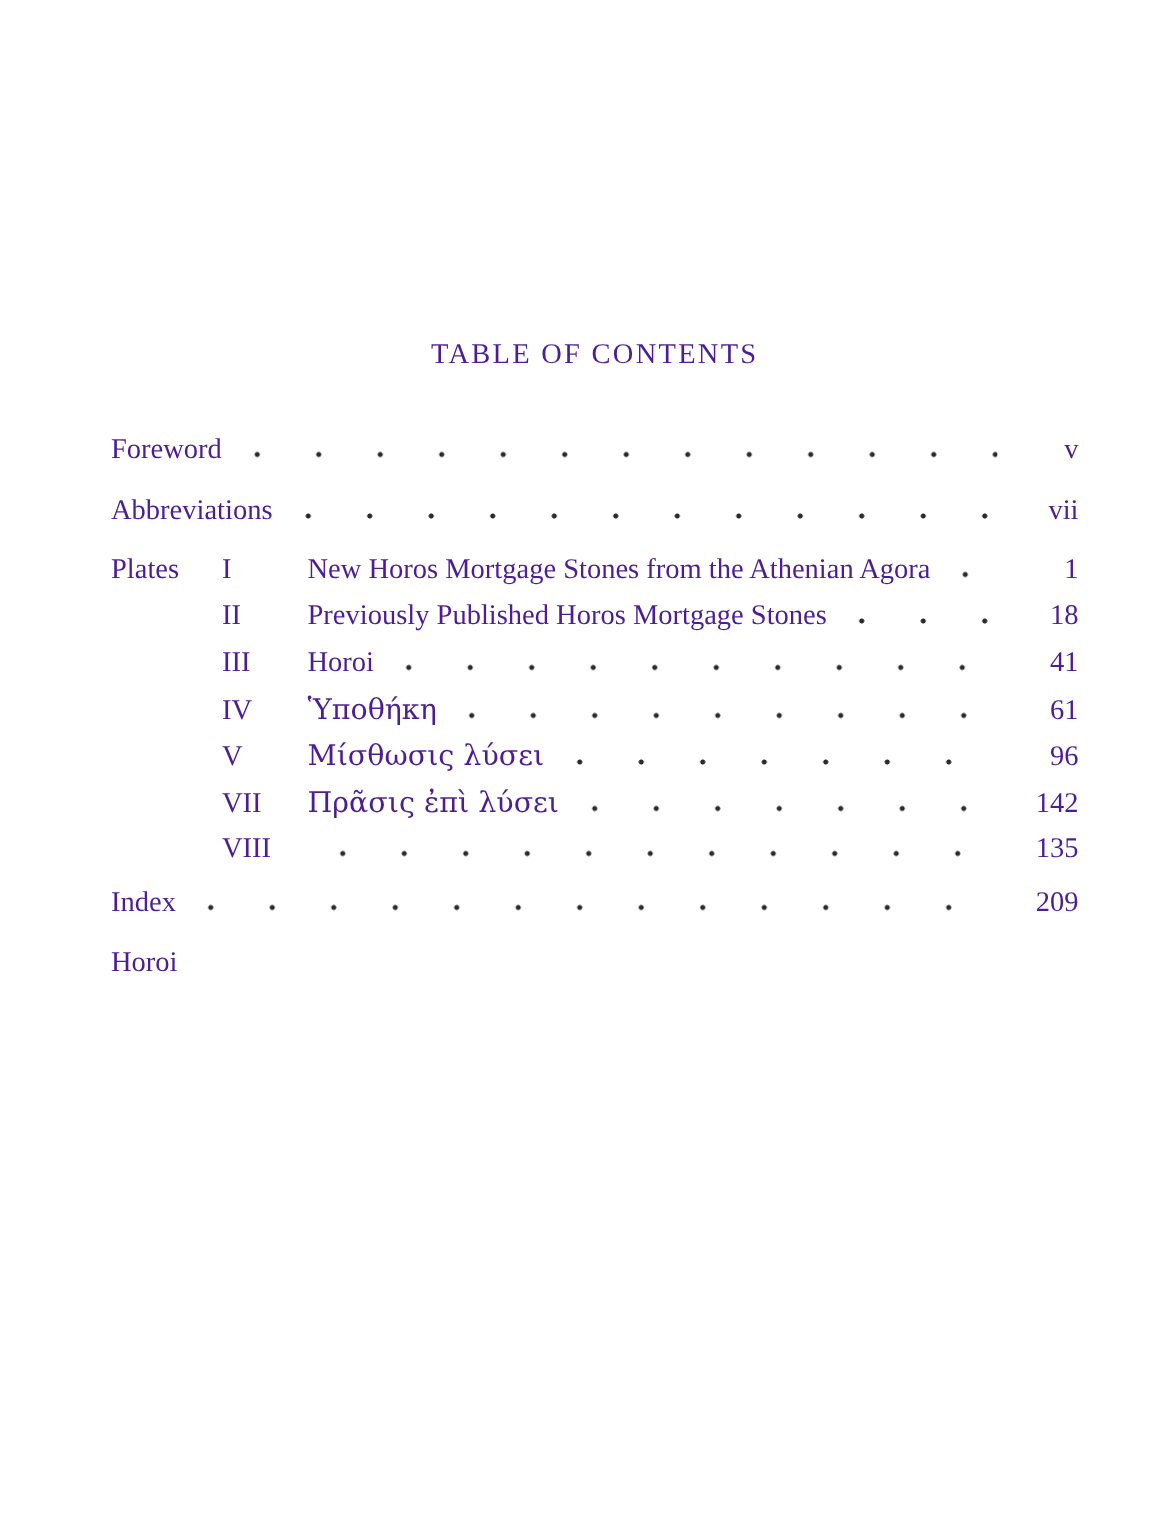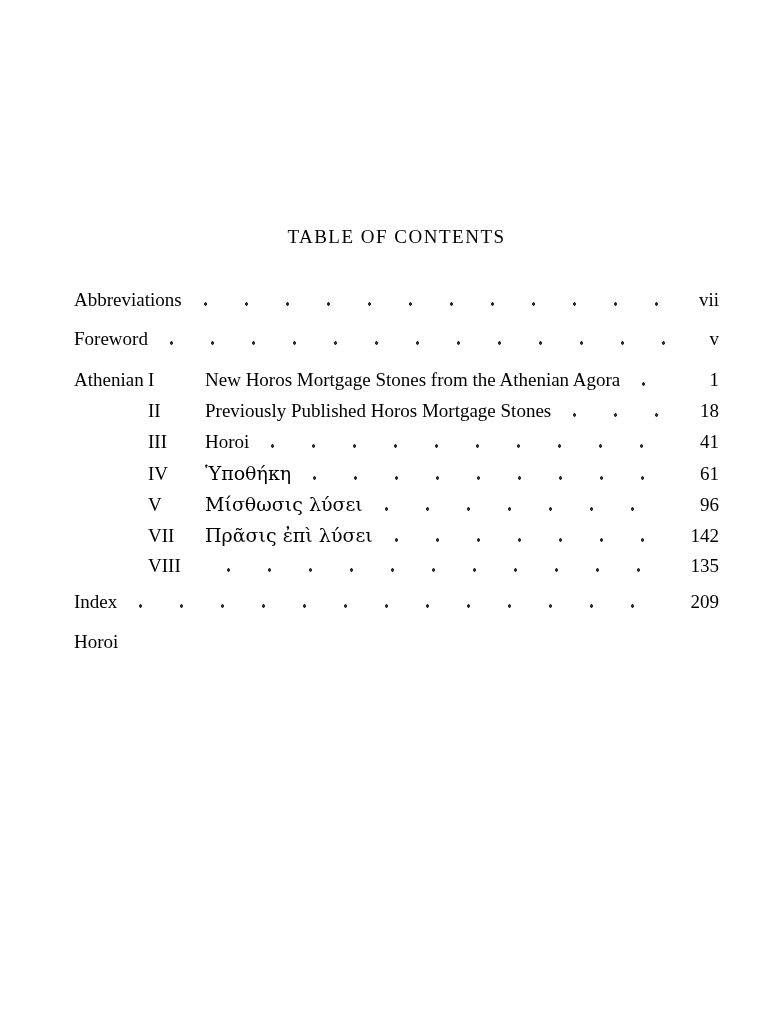--- a/index.html
+++ b/index.html
@@ -2,21 +2,21 @@
 <html><head>
 <meta charset="utf-8">
 <style>
   html, body { margin: 0; padding: 0; background: #ffffff; }
   .page {
     position: relative;
     width: 762px;
     height: 1024px;
     background: #ffffff;
     font-family: "Liberation Serif", "DejaVu Serif", serif;
-    color: #000000;
+    color: #4c1d95;
     overflow: hidden;
   }
   .toc {
     position: absolute;
     left: 74px;
     right: 43px;
     top: 226px;
     font-size: 19px;
   }
   .toc-title {
@@ -59,34 +59,34 @@
   }
 </style>
 </head>
 <body>
 
 <div class="page">
   <div class="toc">
 
     <div class="toc-title">TABLE OF CONTENTS</div>
 
+    <div class="row row-foreword">
+      <span class="title">Foreword</span>
+      <span class="leader"></span>
+      <span class="pagenum">v</span>
+    </div>
+
     <div class="row row-abbrev">
       <span class="title">Abbreviations</span>
       <span class="leader"></span>
       <span class="pagenum">vii</span>
     </div>
 
-    <div class="row row-foreword">
-      <span class="title">Foreword</span>
-      <span class="leader"></span>
-      <span class="pagenum">v</span>
-    </div>
-
     <div class="row">
-      <span class="prefix">Athenian</span>
+      <span class="prefix">Plates</span>
       <span class="numeral">I</span>
       <span class="title">New Horos Mortgage Stones from the Athenian Agora</span>
       <span class="leader"></span>
       <span class="pagenum">1</span>
     </div>
 
     <div class="row">
       <span class="prefix"></span>
       <span class="numeral">II</span>
       <span class="title">Previously Published Horos Mortgage Stones</span>

